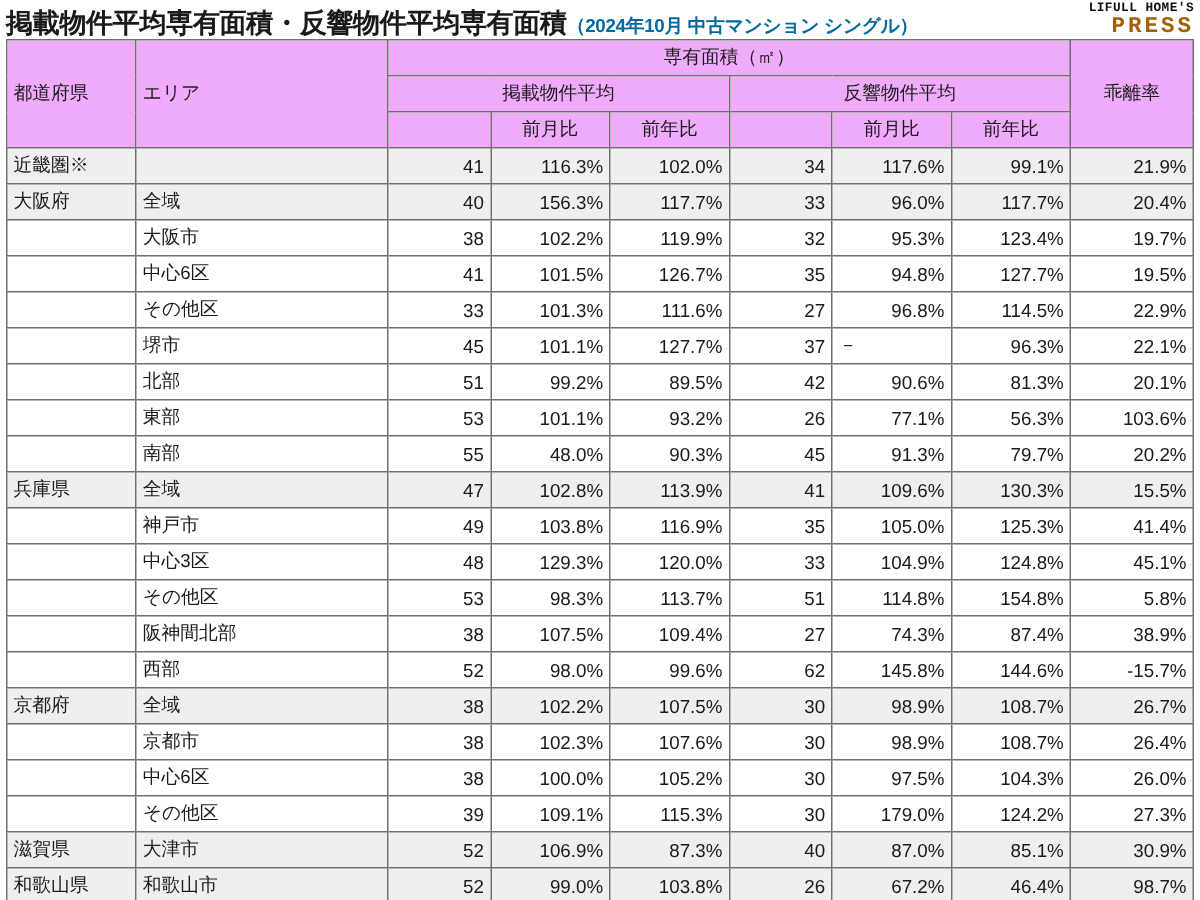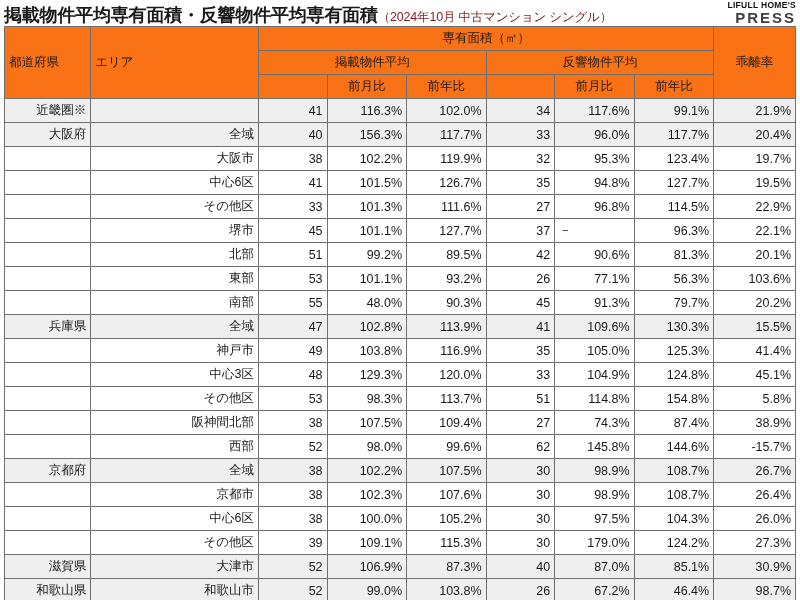--- a/index.html
+++ b/index.html
@@ -22,68 +22,69 @@
     white-space: nowrap;
   }
   .title-main {
     font-size: 18px;
     font-weight: bold;
     color: #1a1a1a;
     letter-spacing: -0.2px;
   }
   .title-sub {
     font-size: 12.5px;
-    font-weight: normal;
-    color: #7f1d1d;
+    font-weight: bold;
+    color: #0369a1;
     letter-spacing: -0.2px;
   }
   .logo {
     position: absolute;
     right: 4px;
     top: 1px;
     text-align: right;
     line-height: 1.0;
+    font-family: Liberation Mono, monospace;
   }
   .logo-top {
     font-size: 8.5px;
     font-weight: bold;
     color: #111;
     letter-spacing: 0.3px;
   }
   .logo-bottom {
     font-size: 15px;
     font-weight: bold;
-    color: #404040;
+    color: #a16207;
     letter-spacing: 2px;
   }
   
   table.grid {
     border-collapse: collapse;
     width: 792px;
     margin: 0 4px;
     table-layout: fixed;
     font-size: 12.5px;
     color: #1a1a1a;
   }
   table.grid td, table.grid th {
     border: 1px solid #6f6f6f;
     padding: 0 4px;
     height: 24px;
     font-weight: normal;
     overflow: hidden;
     white-space: nowrap;
   }
   .hdr {
-    background: #f97316;
+    background: #f0abfc;
     text-align: center;
     font-weight: normal;
   }
   .hdr-left { text-align: left; }
   .num { text-align: right; padding-right: 5px; }
-  .lbl { text-align: right; }
+  .lbl { text-align: left; }
   .bandgray { background: #efefef; }
   .indent1 { padding-left: 14px; }
   .indent2 { padding-left: 40px; }
   .indent3 { padding-left: 66px; margin-top: 32px; }
   .pref { padding-left: 2px; }
   .dash { text-align: left; padding-left: 4px; }
 </style>
 </head>
 <body>
 

